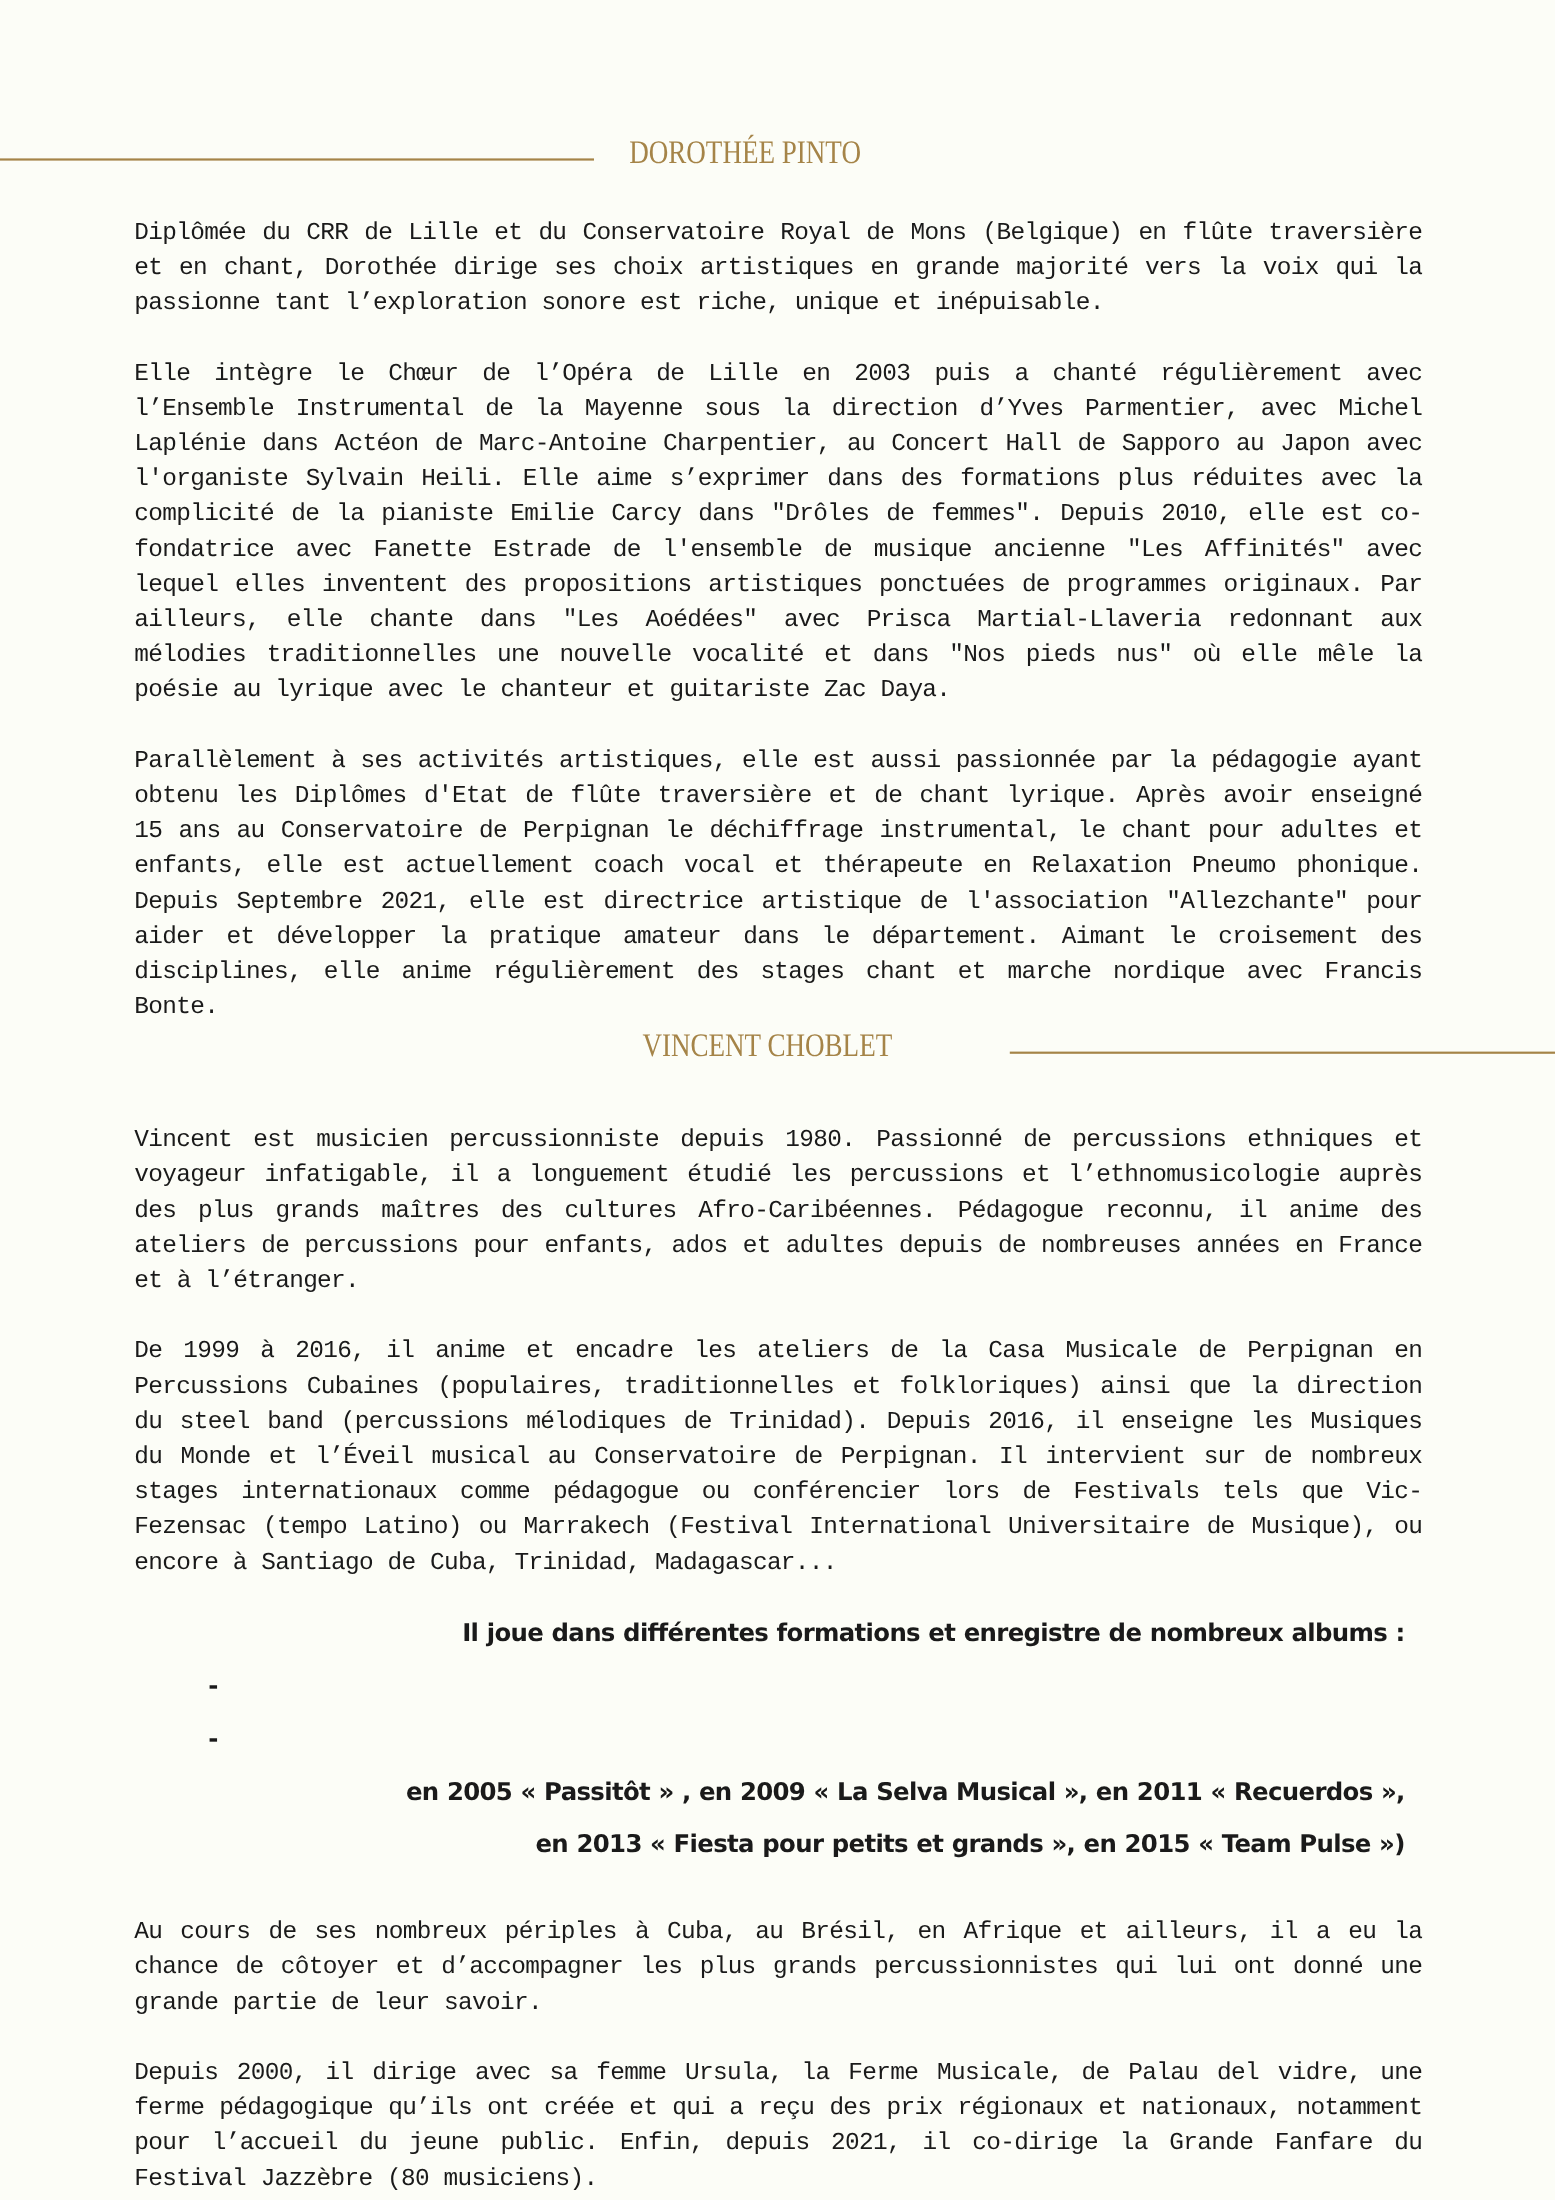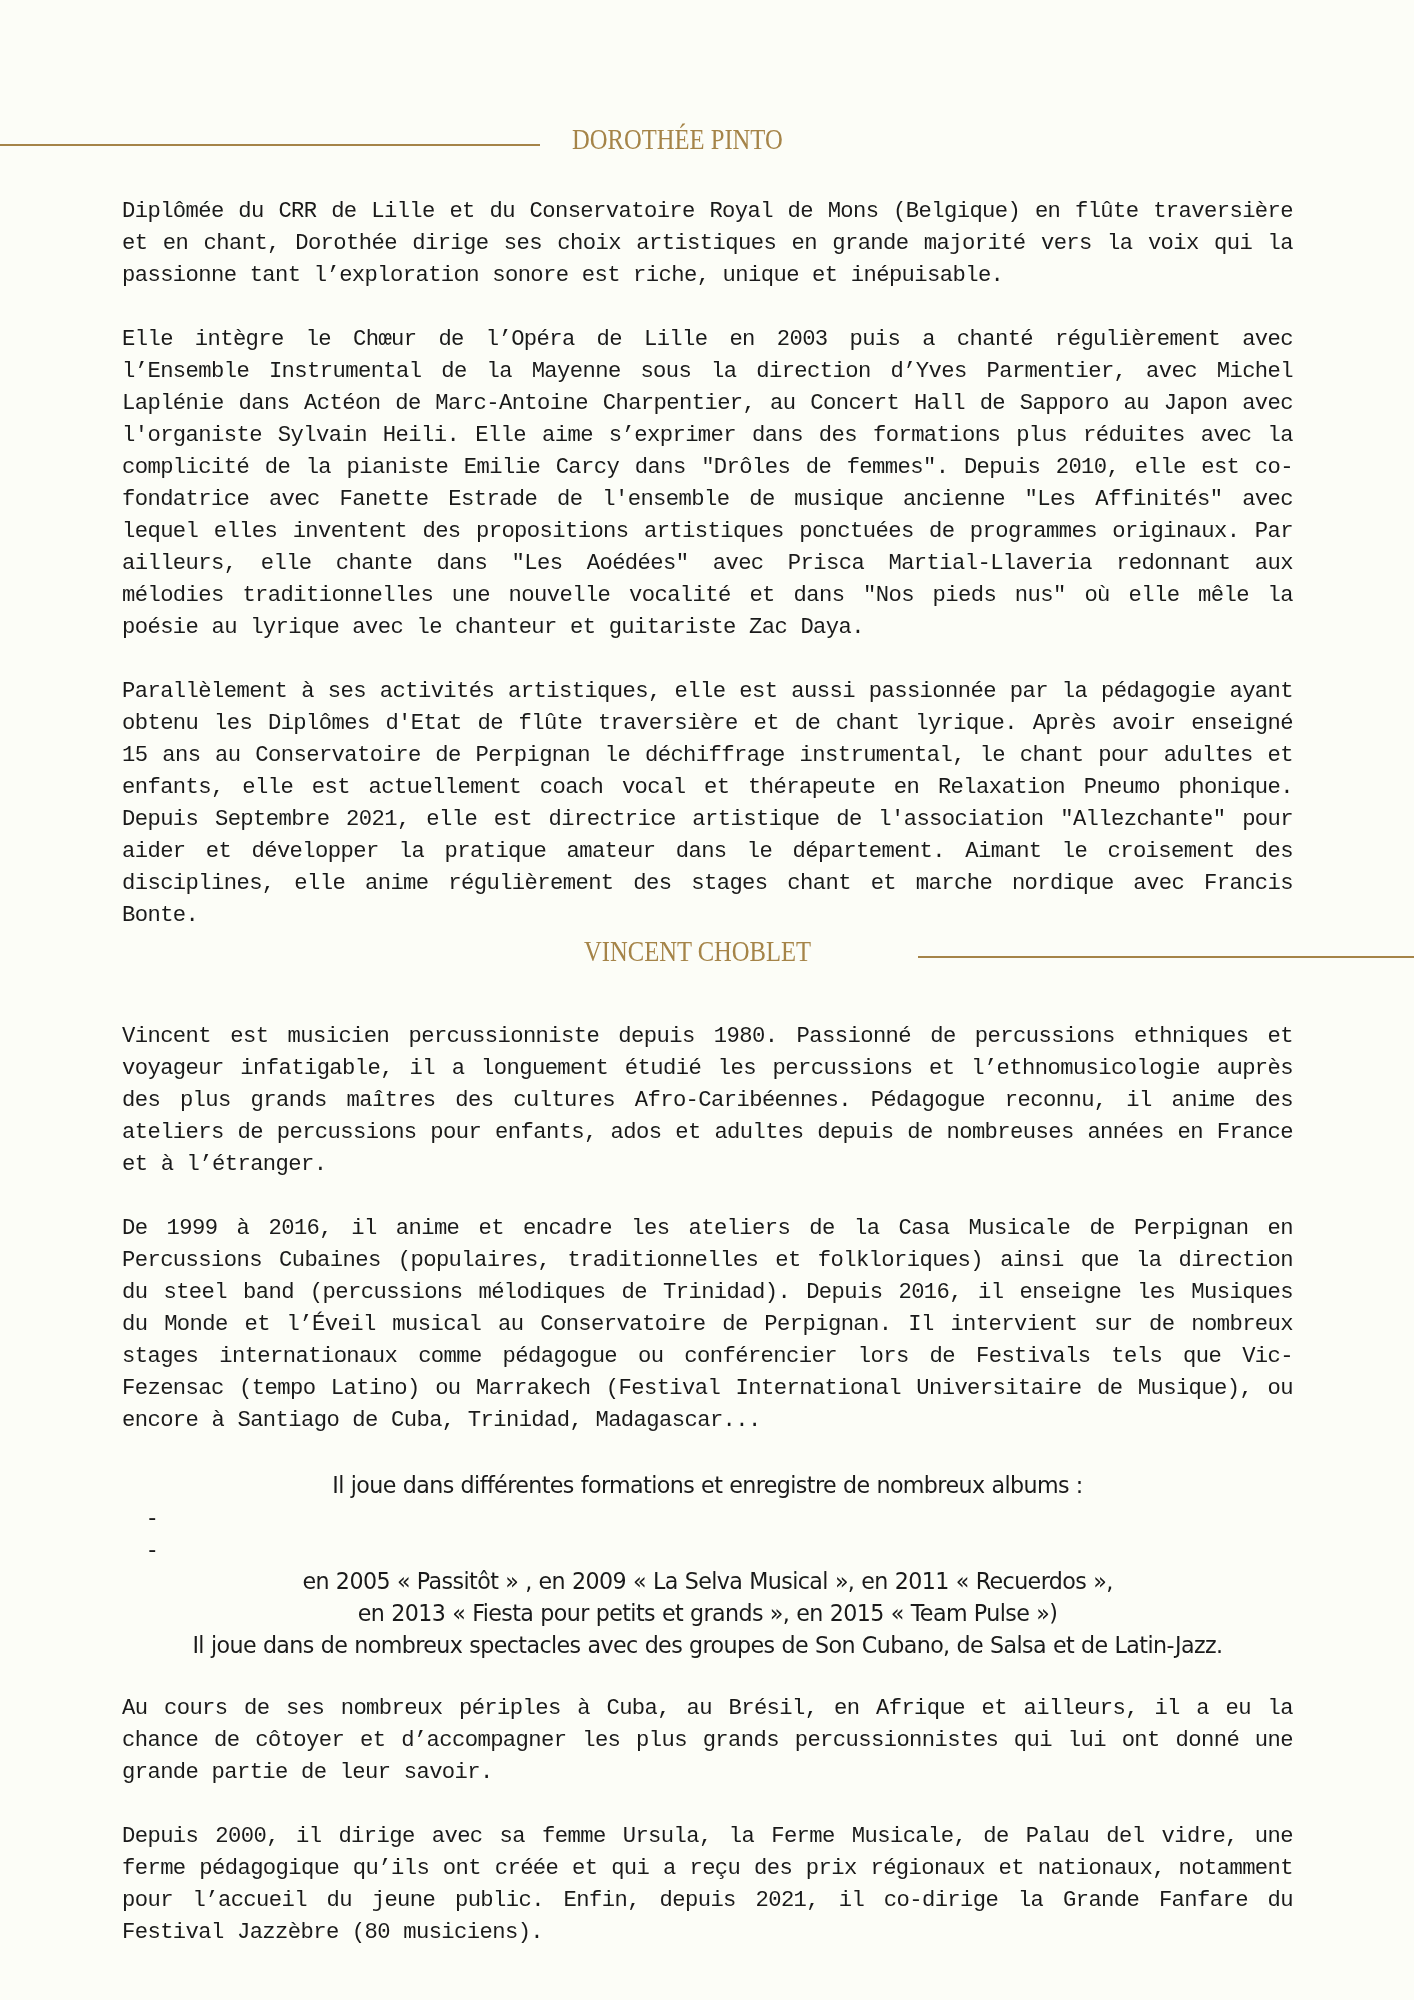--- a/index.html
+++ b/index.html
@@ -51,21 +51,21 @@
     word-spacing: 0.5px;
   }
   .body-block p {
     margin: 0 0 32px 0;
     text-align: justify;
     text-align-last: left;
     font-family: Liberation Mono, monospace;
   }
   #sec1 { top: 196px; }
   #sec2 { top: 1021px; }
-  .list-line { margin: 0; text-align: center; white-space: nowrap; }
+  .list-line { margin: 16px; text-align: right; white-space: nowrap; font-weight: bold; }
   .list-item { display: flex; }
   .dash { width: 60px; flex: 0 0 60px; }
   .block-gap { height: 32px; }
 </style>
 </head>
 <body>
 
 <div class="heading-row" id="h1-row">
   <div class="rule"></div>
   <div class="heading">DOROTHÉE PINTO</div>
@@ -89,19 +89,18 @@
   <div>
     <div class="list-line">Il joue dans différentes formations et enregistre de nombreux albums :</div>
     <div class="list-line list-item">
       <span class="dash">-</span>
     </div>
     <div class="list-line list-item">
       <span class="dash">-</span>
     </div>
     <div class="list-line">en 2005 « Passitôt » , en 2009 « La Selva Musical », en 2011 « Recuerdos »,</div>
     <div class="list-line">en 2013 « Fiesta pour petits et grands », en 2015 « Team Pulse »)</div>
-    <div class="list-line">Il joue dans de nombreux spectacles avec des groupes de Son Cubano, de Salsa et de Latin-Jazz.</div>
   </div>
   <div class="block-gap"></div>
 
   <p>Au cours de ses nombreux périples à Cuba, au Brésil, en Afrique et ailleurs, il a eu la chance de côtoyer et d’accompagner les plus grands percussionnistes qui lui ont donné une grande partie de leur savoir.</p>
   <p>Depuis 2000, il dirige avec sa femme Ursula, la Ferme Musicale, de Palau del vidre, une ferme pédagogique qu’ils ont créée et qui a reçu des prix régionaux et nationaux, notamment pour l’accueil du jeune public. Enfin, depuis 2021, il co-dirige la Grande Fanfare du Festival Jazzèbre (80 musiciens).</p>
 </div>
 
 </body></html>

